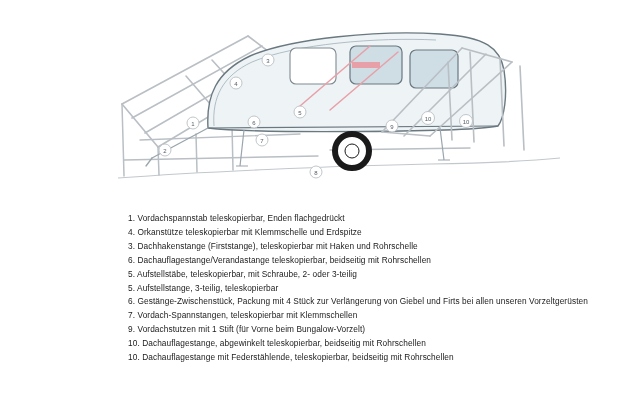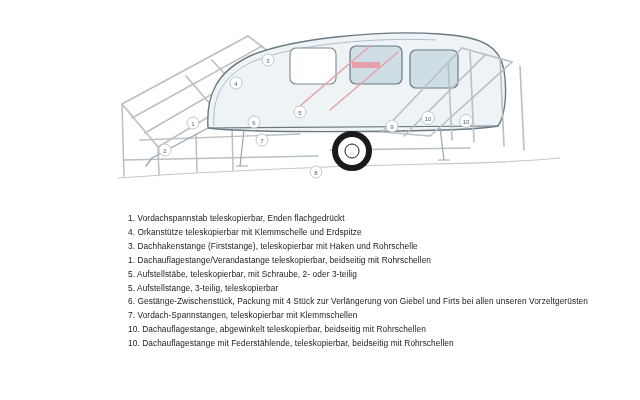--- a/index.html
+++ b/index.html
@@ -178,22 +178,23 @@
           </g>
       </g>
 
     </svg>
   </div>
 
   <div id="legend">
     <div class="legend-line">1. Vordachspannstab teleskopierbar, Enden flachgedrückt</div>
     <div class="legend-line">4. Orkanstütze teleskopierbar mit Klemmschelle und Erdspitze</div>
     <div class="legend-line bold">3. Dachhakenstange (Firststange), teleskopierbar mit Haken und Rohrschelle</div>
-    <div class="legend-line">1. Dachauflagestange/Verandastange teleskopierbar, beidseitig mit Rohrschellen</div>
+    <div class="legend-line">6. Dachauflagestange/Verandastange teleskopierbar, beidseitig mit Rohrschellen</div>
     <div class="legend-line">5. Aufstellstäbe, teleskopierbar, mit Schraube, 2- oder 3-teilig</div>
     <div class="legend-line">5. Aufstellstange, 3-teilig, teleskopierbar</div>
     <div class="legend-line">6. Gestänge-Zwischenstück, Packung mit 4 Stück zur Verlängerung von Giebel und Firts bei allen unseren Vorzeltgerüsten</div>
     <div class="legend-line">7. Vordach-Spannstangen, teleskopierbar mit Klemmschellen</div>
+    <div class="legend-line">9. Vordachstutzen mit 1 Stift (für Vorne beim Bungalow-Vorzelt)</div>
     <div class="legend-line">10. Dachauflagestange, abgewinkelt teleskopierbar, beidseitig mit Rohrschellen</div>
     <div class="legend-line">10. Dachauflagestange mit Federstählende, teleskopierbar, beidseitig mit Rohrschellen</div>
   </div>
 
 </div>
 
 </body></html>

